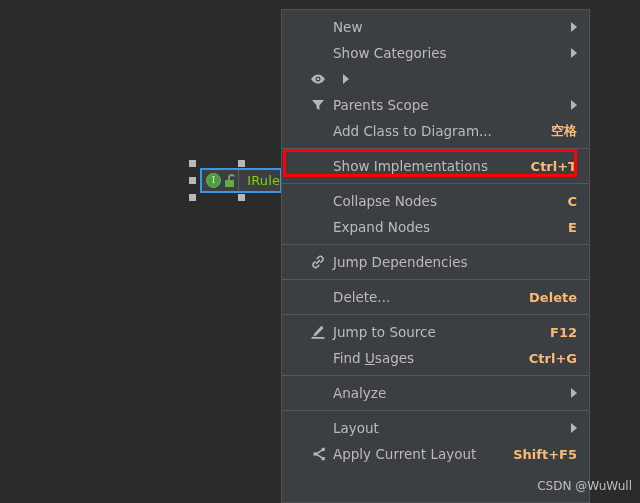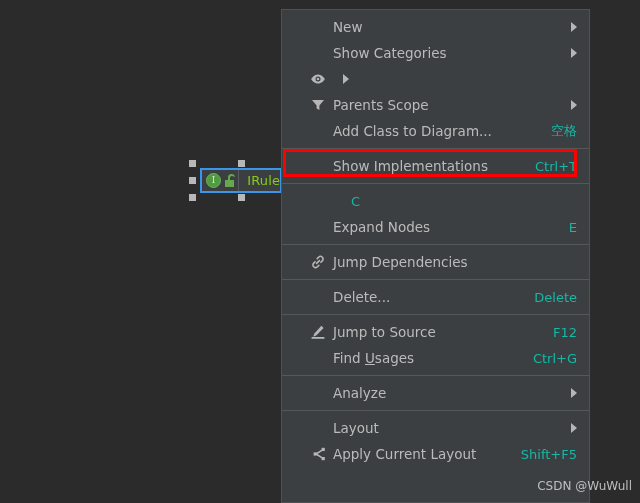--- a/index.html
+++ b/index.html
@@ -103,23 +103,24 @@
   .menu-item .gutter {
     width: 31px;
     min-width: 31px;
     height: 100%;
     display: flex;
     align-items: center;
     justify-content: center;
   }
   .menu-item .label { flex: 1; }
   .menu-item .shortcut {
-    color: #14b8a6;
+    color: #fdba74;
     font-size: 13px;
     padding-left: 18px;
+    font-weight: bold;
   }
   .menu-item .arrow {
     width: 0; height: 0;
     border-left: 6px solid #b6b6b6;
     border-top: 5px solid transparent;
     border-bottom: 5px solid transparent;
     margin-left: 10px;
   }
   .sep {
     height: 1px;
@@ -212,20 +213,21 @@
       </div>
       <div class="sep"></div>
       <div class="menu-item">
         <span class="gutter"></span>
         <span class="label">Show Implementations</span>
         <span class="shortcut">Ctrl+T</span>
       </div>
       <div class="sep"></div>
       <div class="menu-item">
         <span class="gutter"></span>
+        <span class="label">Collapse Nodes</span>
         <span class="shortcut">C</span>
       </div>
       <div class="menu-item">
         <span class="gutter"></span>
         <span class="label">Expand Nodes</span>
         <span class="shortcut">E</span>
       </div>
       <div class="sep"></div>
       <div class="menu-item">
         <span class="gutter">

